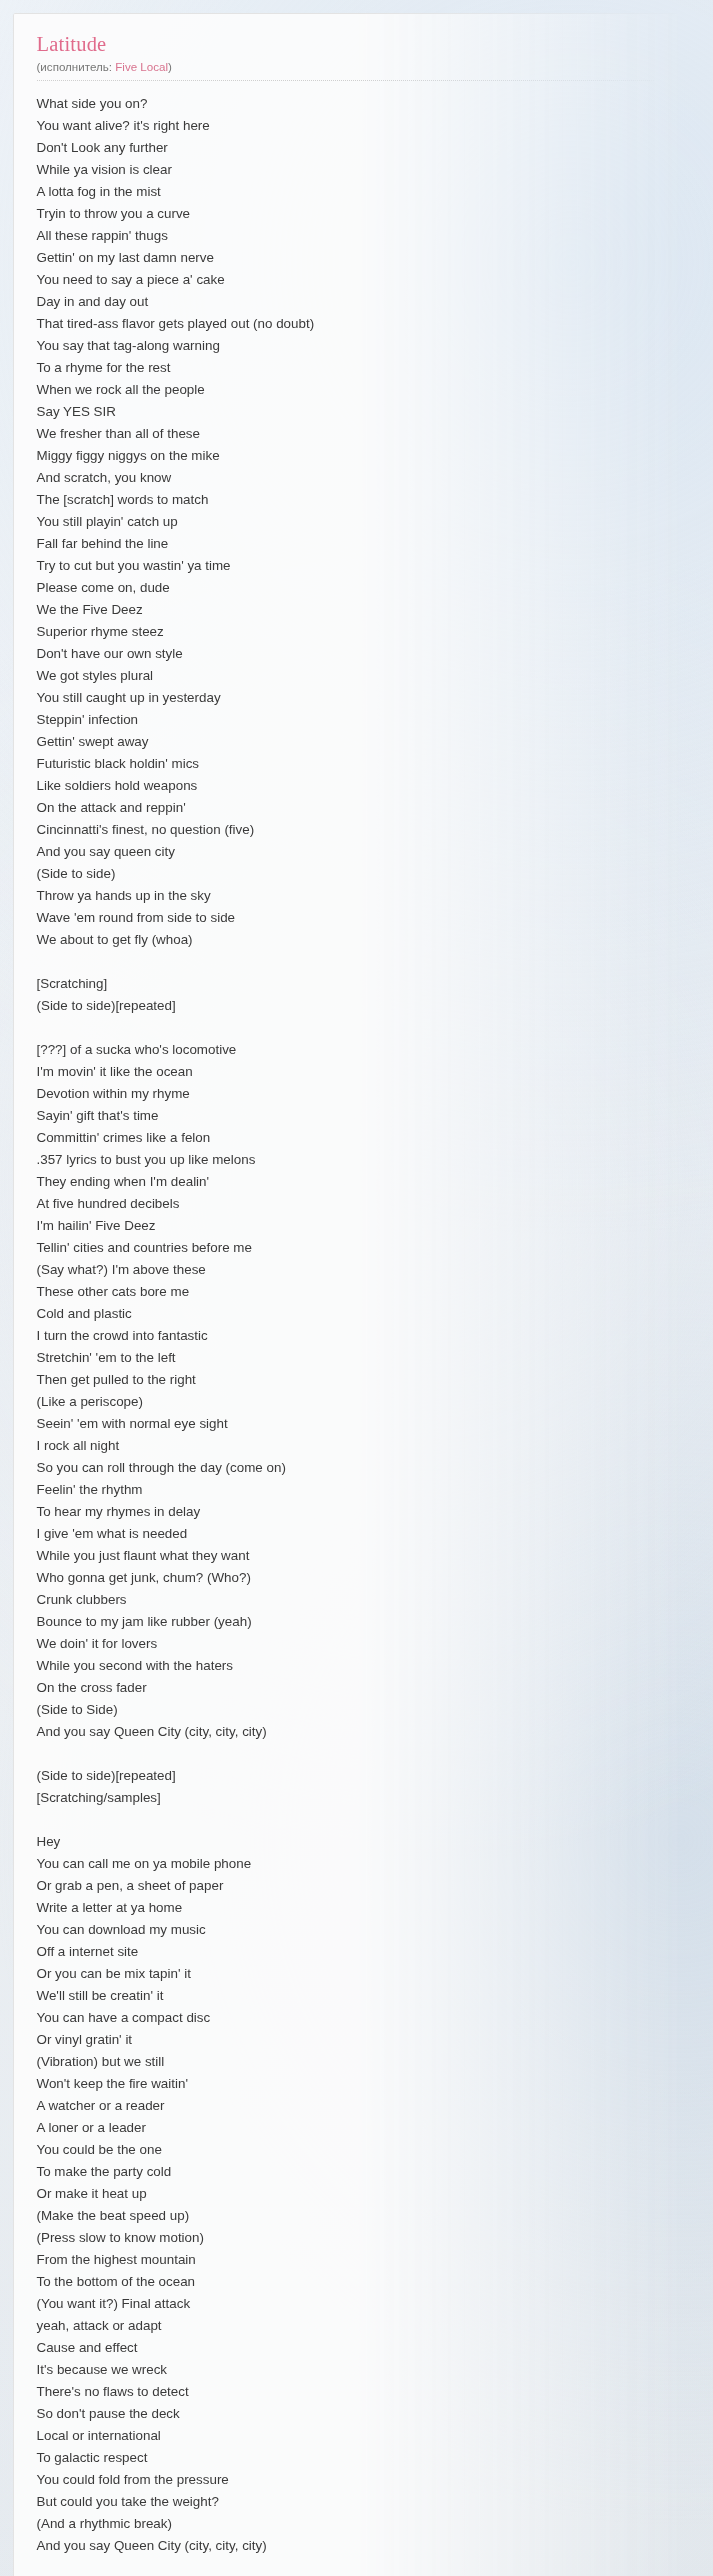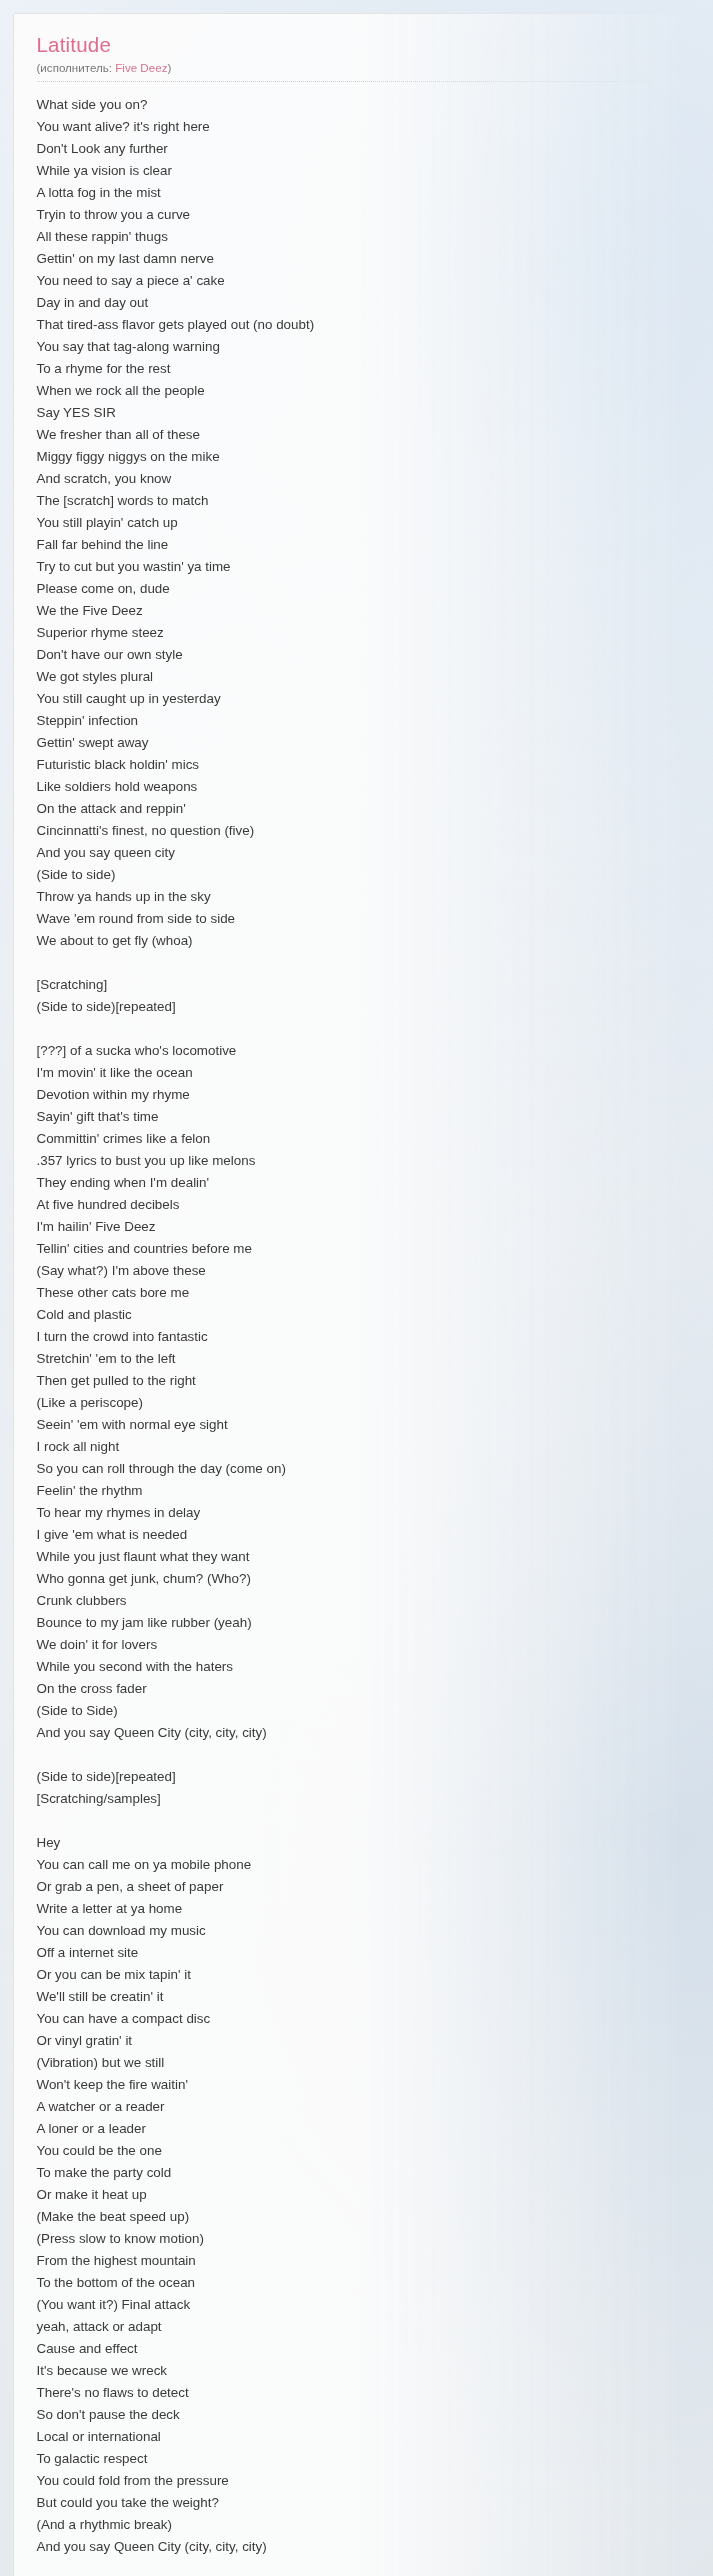--- a/index.html
+++ b/index.html
@@ -52,20 +52,21 @@
     
     -webkit-mask-image: linear-gradient(to right, rgba(0,0,0,1) 0%, rgba(0,0,0,1) 52%, rgba(0,0,0,0.55) 74%, rgba(0,0,0,0.18) 92%, rgba(0,0,0,0.05) 100%);
     mask-image: linear-gradient(to right, rgba(0,0,0,1) 0%, rgba(0,0,0,1) 52%, rgba(0,0,0,0.55) 74%, rgba(0,0,0,0.18) 92%, rgba(0,0,0,0.05) 100%);
   }
   .song-title {
     font-size: 20.5px;
     color: #e06b8c;
     font-weight: normal;
     margin: 0 0 3.6px 0;
     letter-spacing: 0.2px;
+    font-family: Liberation Serif, serif;
   }
   .artist-line {
     font-size: 11.6px;
     color: #777777;
     margin: 0 0 7.1px 0;
   }
   .artist-link {
     color: #d8738f;
     text-decoration: none;
   }
@@ -92,21 +93,21 @@
 </head>
 <body>
 
 <div class="page">
   <div class="content-card">
     <div class="lyrics-panel">
 
       <h1 class="song-title">Latitude</h1>
 
       <div class="artist-line">
-        <span>(исполнитель: </span><a class="artist-link" href="#">Five Deez</a><span>)</span>
+        <span>(исполнитель: </span><a class="artist-link" href="#">Five Local</a><span>)</span>
       </div>
 
       <hr class="divider">
 
       <div class="lyrics-body" id="lyrics-body"><div class="lyric-line">What side you on?</div><div class="lyric-line">You want alive? it's right here</div><div class="lyric-line">Don't Look any further</div><div class="lyric-line">While ya vision is clear</div><div class="lyric-line">A lotta fog in the mist</div><div class="lyric-line">Tryin to throw you a curve</div><div class="lyric-line">All these rappin' thugs</div><div class="lyric-line">Gettin' on my last damn nerve</div><div class="lyric-line">You need to say a piece a' cake</div><div class="lyric-line">Day in and day out</div><div class="lyric-line">That tired-ass flavor gets played out (no doubt)</div><div class="lyric-line">You say that tag-along warning</div><div class="lyric-line">To a rhyme for the rest</div><div class="lyric-line">When we rock all the people</div><div class="lyric-line">Say YES SIR</div><div class="lyric-line">We fresher than all of these</div><div class="lyric-line">Miggy figgy niggys on the mike</div><div class="lyric-line">And scratch, you know</div><div class="lyric-line">The [scratch] words to match</div><div class="lyric-line">You still playin' catch up</div><div class="lyric-line">Fall far behind the line</div><div class="lyric-line">Try to cut but you wastin' ya time</div><div class="lyric-line">Please come on, dude</div><div class="lyric-line">We the Five Deez</div><div class="lyric-line">Superior rhyme steez</div><div class="lyric-line">Don't have our own style</div><div class="lyric-line">We got styles plural</div><div class="lyric-line">You still caught up in yesterday</div><div class="lyric-line">Steppin' infection</div><div class="lyric-line">Gettin' swept away</div><div class="lyric-line">Futuristic black holdin' mics</div><div class="lyric-line">Like soldiers hold weapons</div><div class="lyric-line">On the attack and reppin'</div><div class="lyric-line">Cincinnatti's finest, no question (five)</div><div class="lyric-line">And you say queen city</div><div class="lyric-line">(Side to side)</div><div class="lyric-line">Throw ya hands up in the sky</div><div class="lyric-line">Wave 'em round from side to side</div><div class="lyric-line">We about to get fly (whoa)</div><div class="blank-line"></div><div class="lyric-line">[Scratching]</div><div class="lyric-line">(Side to side)[repeated]</div><div class="blank-line"></div><div class="lyric-line">[???] of a sucka who's locomotive</div><div class="lyric-line">I'm movin' it like the ocean</div><div class="lyric-line">Devotion within my rhyme</div><div class="lyric-line">Sayin' gift that's time</div><div class="lyric-line">Committin' crimes like a felon</div><div class="lyric-line">.357 lyrics to bust you up like melons</div><div class="lyric-line">They ending when I'm dealin'</div><div class="lyric-line">At five hundred decibels</div><div class="lyric-line">I'm hailin' Five Deez</div><div class="lyric-line">Tellin' cities and countries before me</div><div class="lyric-line">(Say what?) I'm above these</div><div class="lyric-line">These other cats bore me</div><div class="lyric-line">Cold and plastic</div><div class="lyric-line">I turn the crowd into fantastic</div><div class="lyric-line">Stretchin' 'em to the left</div><div class="lyric-line">Then get pulled to the right</div><div class="lyric-line">(Like a periscope)</div><div class="lyric-line">Seein' 'em with normal eye sight</div><div class="lyric-line">I rock all night</div><div class="lyric-line">So you can roll through the day (come on)</div><div class="lyric-line">Feelin' the rhythm</div><div class="lyric-line">To hear my rhymes in delay</div><div class="lyric-line">I give 'em what is needed</div><div class="lyric-line">While you just flaunt what they want</div><div class="lyric-line">Who gonna get junk, chum? (Who?)</div><div class="lyric-line">Crunk clubbers</div><div class="lyric-line">Bounce to my jam like rubber (yeah)</div><div class="lyric-line">We doin' it for lovers</div><div class="lyric-line">While you second with the haters</div><div class="lyric-line">On the cross fader</div><div class="lyric-line">(Side to Side)</div><div class="lyric-line">And you say Queen City (city, city, city)</div><div class="blank-line"></div><div class="lyric-line">(Side to side)[repeated]</div><div class="lyric-line">[Scratching/samples]</div><div class="blank-line"></div><div class="lyric-line">Hey</div><div class="lyric-line">You can call me on ya mobile phone</div><div class="lyric-line">Or grab a pen, a sheet of paper</div><div class="lyric-line">Write a letter at ya home</div><div class="lyric-line">You can download my music</div><div class="lyric-line">Off a internet site</div><div class="lyric-line">Or you can be mix tapin' it</div><div class="lyric-line">We'll still be creatin' it</div><div class="lyric-line">You can have a compact disc</div><div class="lyric-line">Or vinyl gratin' it</div><div class="lyric-line">(Vibration) but we still</div><div class="lyric-line">Won't keep the fire waitin'</div><div class="lyric-line">A watcher or a reader</div><div class="lyric-line">A loner or a leader</div><div class="lyric-line">You could be the one</div><div class="lyric-line">To make the party cold</div><div class="lyric-line">Or make it heat up</div><div class="lyric-line">(Make the beat speed up)</div><div class="lyric-line">(Press slow to know motion)</div><div class="lyric-line">From the highest mountain</div><div class="lyric-line">To the bottom of the ocean</div><div class="lyric-line">(You want it?) Final attack</div><div class="lyric-line">yeah, attack or adapt</div><div class="lyric-line">Cause and effect</div><div class="lyric-line">It's because we wreck</div><div class="lyric-line">There's no flaws to detect</div><div class="lyric-line">So don't pause the deck</div><div class="lyric-line">Local or international</div><div class="lyric-line">To galactic respect</div><div class="lyric-line">You could fold from the pressure</div><div class="lyric-line">But could you take the weight?</div><div class="lyric-line">(And a rhythmic break)</div><div class="lyric-line">And you say Queen City (city, city, city)</div><div class="blank-line"></div><div class="lyric-line">(Side to side)[repeated]</div></div>
 
     </div>
   </div>
 </div>
 

